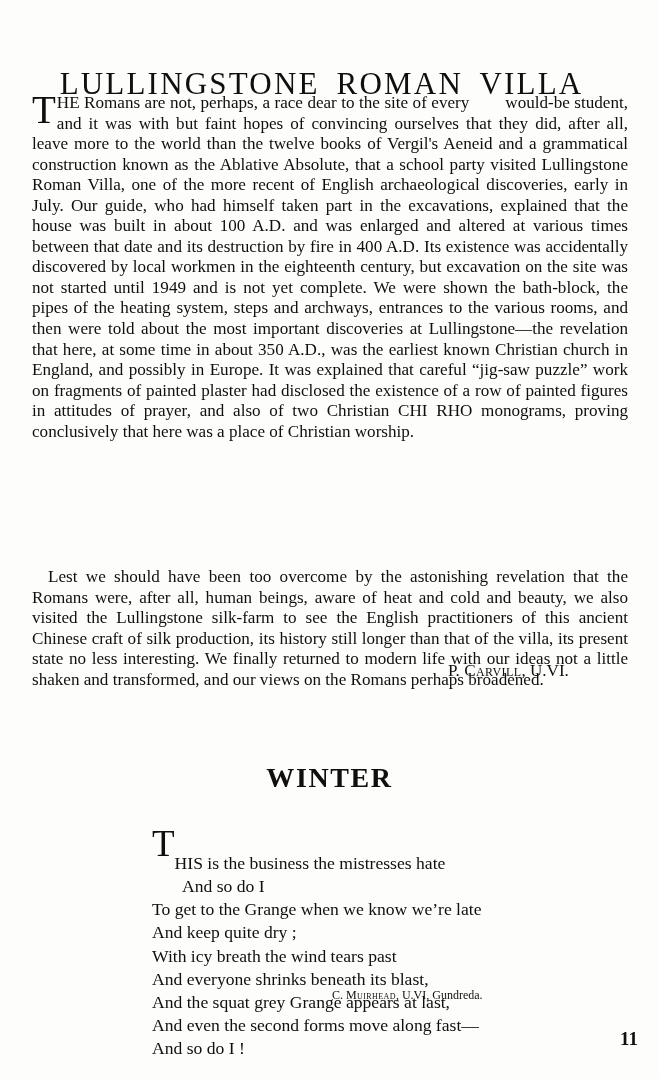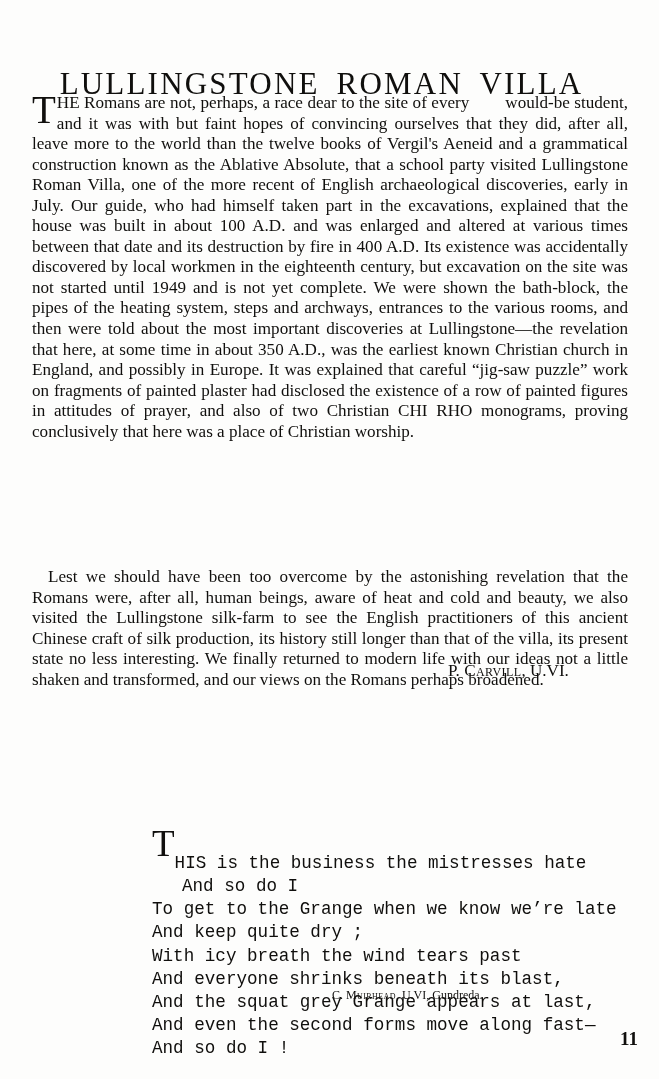--- a/index.html
+++ b/index.html
@@ -91,21 +91,21 @@
     line-height: 1;
   }
   .poem-body {
     position: absolute;
     left: 152px;
     top: 806px;
     font-size: 17.6px;
     line-height: 23.1px;
     white-space: pre;
   }
-  .poem-line { display: block; font-family: Liberation Mono, monospace; }
+  .poem-line { display: block; }
   .poem-dropcap {
     float: left;
     font-size: 37px;
     line-height: 29px;
     padding-right: 0px;
   }
   .poem-indent { display: inline-block; width: 30px; }
   #byline-two {
     left: 332px;
     top: 985px;
@@ -134,20 +134,21 @@
   </div>
 
   <div class="body-block" id="para-two">
     <span class="para-indent"></span><span>Lest we should have been too overcome by the astonishing revelation that the Romans were, after all, human beings, aware of heat and cold and beauty, we also visited the Lullingstone silk-farm to see the English practitioners of this ancient Chinese craft of silk production, its history still longer than that of the villa, its present state no less interesting.  We finally returned to modern life with our ideas not a little shaken and transformed, and our views on the Romans perhaps broadened.</span>
   </div>
 
   <div class="byline" id="byline-one">
     <span>P. </span><span class="smallcaps">Carvill</span><span>, U.VI.</span>
   </div>
 
+  <h2 class="poem-title">WINTER</h2>
 
 
   <div class="poem-body">
     <span class="poem-dropcap">T</span><span class="poem-line">HIS is the business the mistresses hate</span><span class="poem-line"><span class="poem-indent"></span><span>And so do I</span></span><span class="poem-line">To get to the Grange when we know we’re late</span><span class="poem-line">And keep quite dry ;</span><span class="poem-line">With icy breath the wind tears past</span><span class="poem-line">And everyone shrinks beneath its blast,</span><span class="poem-line">And the squat grey Grange appears at last,</span><span class="poem-line">And even the second forms move along fast—</span><span class="poem-line">And so do I !</span>
   </div>
 
   <div class="byline" id="byline-two">
     <span>C. </span><span class="smallcaps">Muirhead</span><span>, U.VI, Gundreda.</span>
   </div>
 

